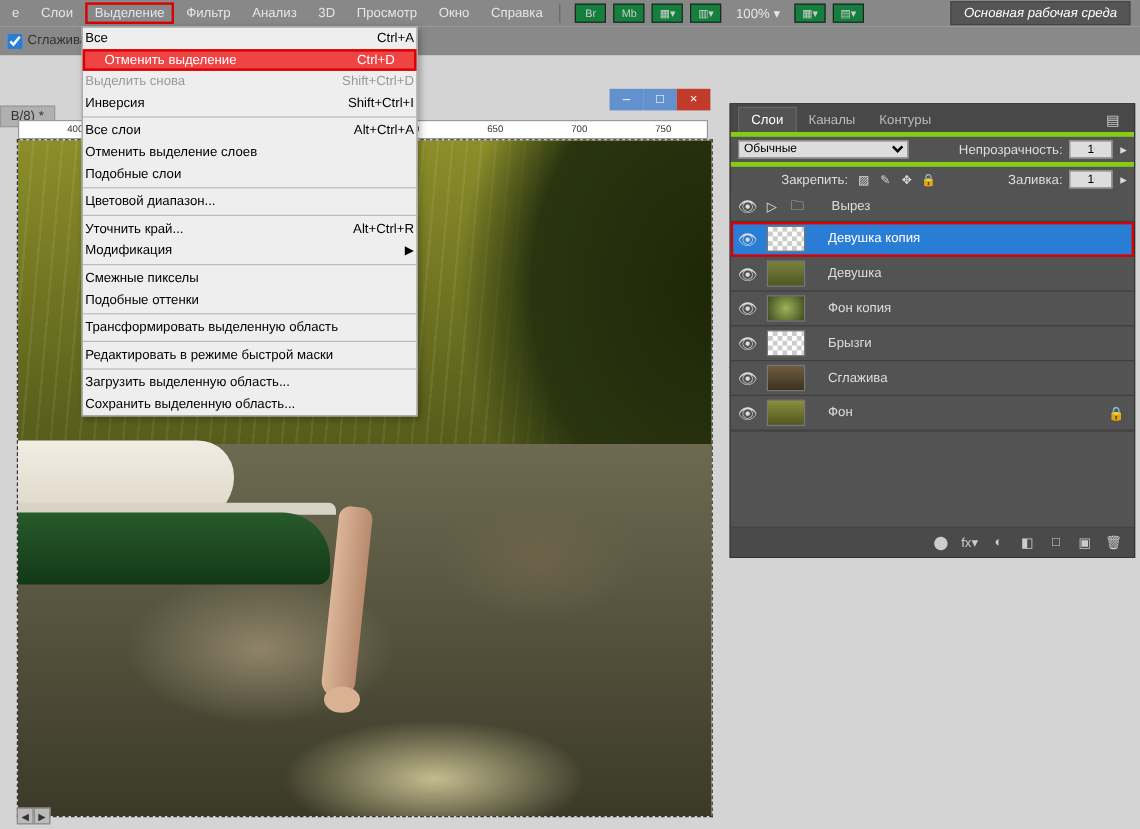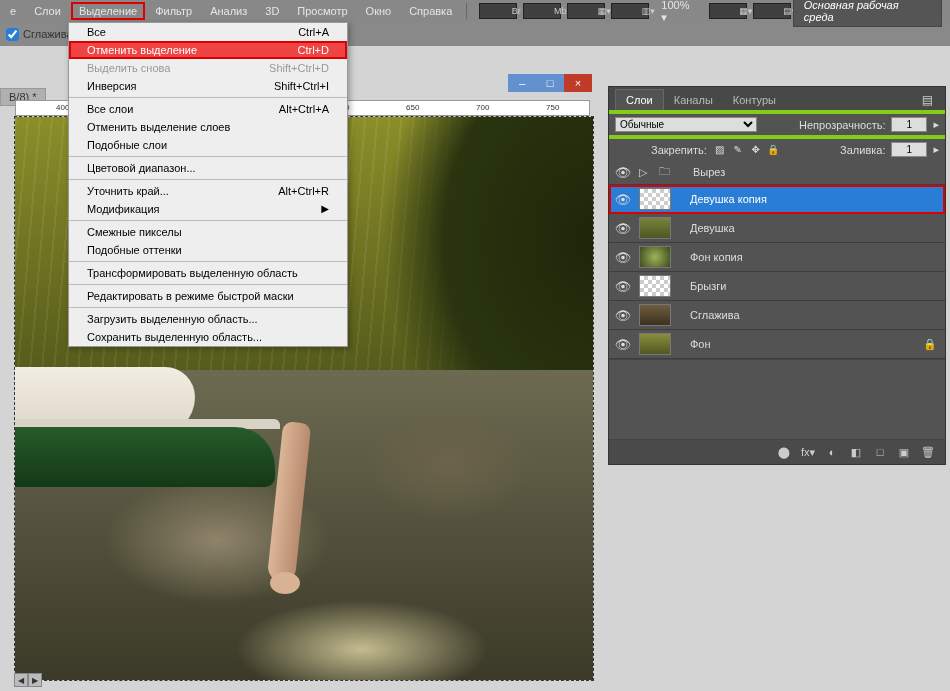--- a/index.html
+++ b/index.html
@@ -32,26 +32,25 @@
     background: #888;
   }
   .toolbar-icons {
     display: flex;
     align-items: center;
     gap: 6px;
     margin-left: 6px;
   }
   .tb-icon {
     width: 26px; height: 16px;
-    background: #404040;
+    background: #15803d;
     color: #ccc;
     display:flex;align-items:center;justify-content:center;
     font-size:9px;
     border:1px solid #222;
-    padding-left:36px;
   }
   .zoom-display {
     color: #e5e5e5;
     padding: 0 6px;
     font-size: 11px;
   }
   .workspace-btn {
     background: #555;
     color:#fff;
     padding:3px 10px;
@@ -87,21 +86,21 @@
     top:22px;
     width:280px;
     background:#eeeeee;
     border:1px solid #999;
     box-shadow:2px 2px 6px rgba(0,0,0,.3);
     z-index:100;
   }
   .dd-row {
     display:flex;
     justify-content:space-between;
-    padding:3px 18px;
+    padding:3px 2px;
     font-size:11px;
     color:#000;
   }
   .dd-row.disabled { color:#999; }
   .dd-row.sel { background:#ef4444;color:#fff; }
   .dd-row.boxed { border:2px solid #d00; padding:1px 16px; }
   .dd-sep { border-top:1px solid #bbb; margin:2px 0; }
   .dd-row .arrow { font-size:10px; }
   .ruler-h {
     position:absolute;

